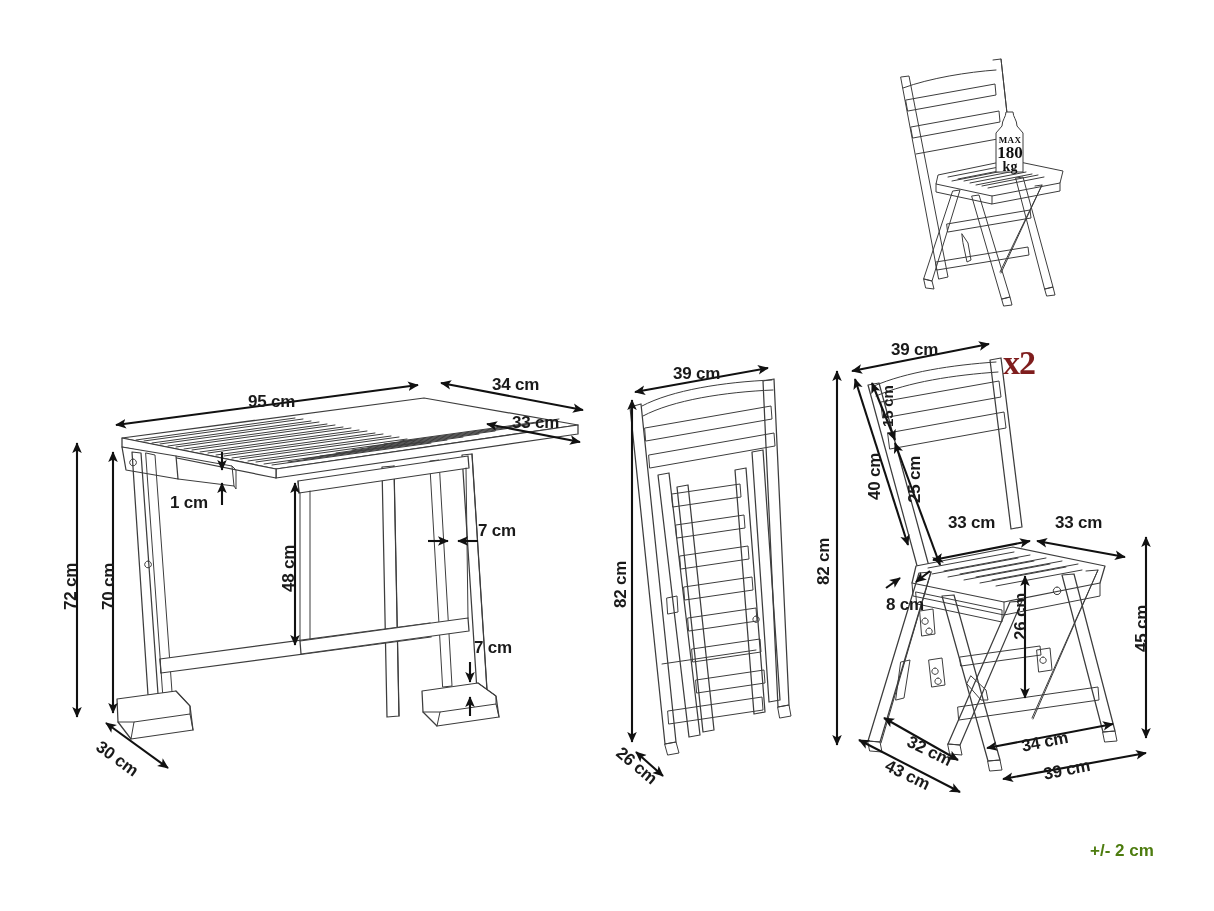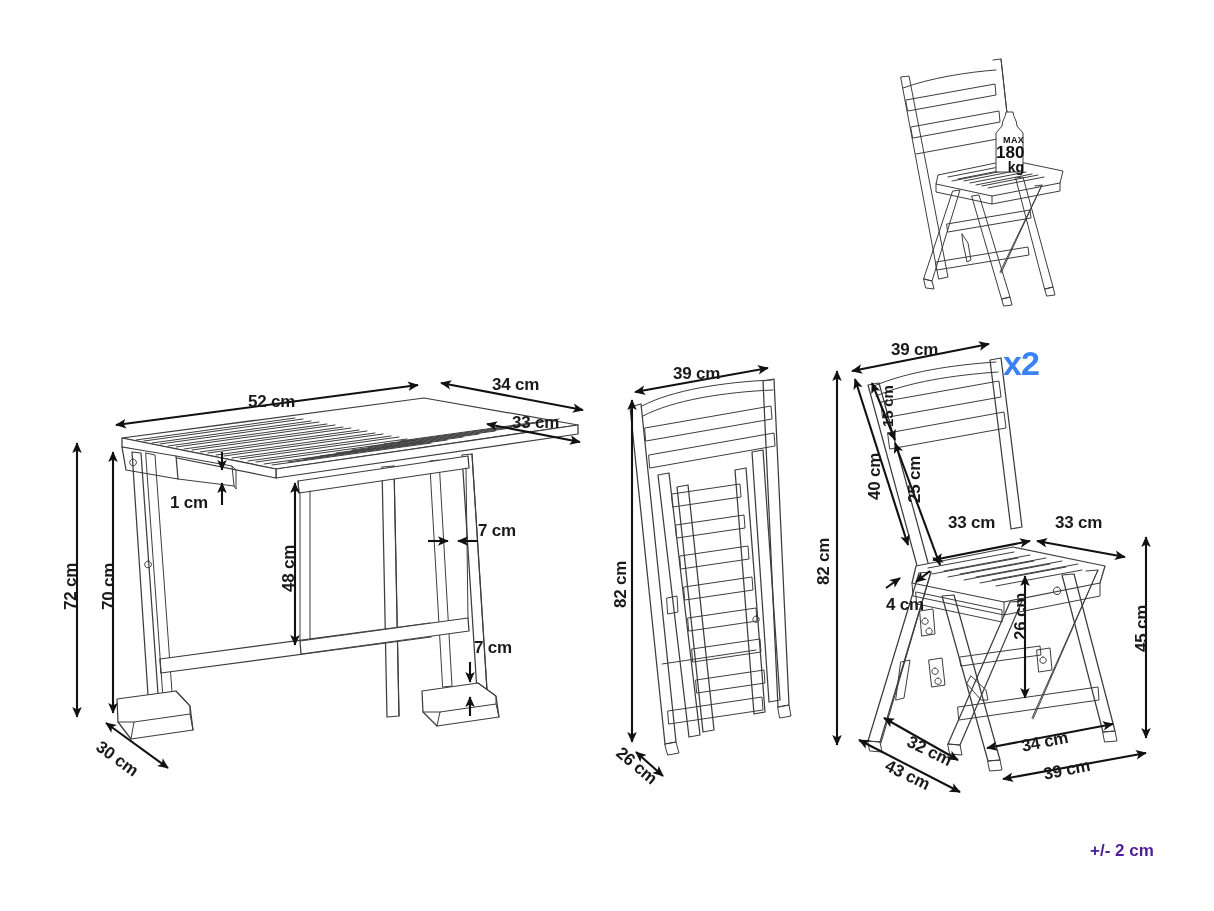--- a/index.html
+++ b/index.html
@@ -13,37 +13,37 @@
     font-family:"Liberation Sans",sans-serif;
     font-weight:bold;
     color:#1a1a1a;
     white-space:nowrap;
     line-height:1;
     letter-spacing:-0.2px;
   }
   .rot90{transform:rotate(-90deg);transform-origin:left top;}
   .x2label{
     position:absolute;
-    font-family:Liberation Sans, sans-serif;
+    font-family:Liberation Serif, serif;
     font-weight:bold;
-    color:#3b82f6;
+    color:#7f1d1d;
     font-size:34px;
     letter-spacing:-1px;
   }
   .tolerance{
     position:absolute;
     font-family:"Liberation Sans",sans-serif;
     font-weight:bold;
-    color:#4c1d95;
+    color:#4d7c0f;
     font-size:17px;
   }
   .wbadge{
     position:absolute;
-    text-align:right;
-    font-family:Liberation Sans, sans-serif;
+    text-align:center;
+    font-family:Liberation Serif, serif;
     font-weight:bold;
     color:#111;
     line-height:1;
   }
   .wbadge .wmax{font-size:9px;letter-spacing:0.3px;display:block;}
   .wbadge .wnum{font-size:17px;display:block;margin-top:-1px;}
   .wbadge .wkg{font-size:14px;display:block;margin-top:-1px;}
 </style>
 </head>
 <body>
@@ -318,21 +318,21 @@
       <line class="dim" x1="1146" y1="537" x2="1146" y2="738"></line>
       <line class="dim" x1="884" y1="718" x2="958" y2="760"></line>
       <line class="dim" x1="859" y1="740" x2="960" y2="792"></line>
       <line class="dim" x1="987" y1="748" x2="1113" y2="724"></line>
       <line class="dim" x1="1003" y1="779" x2="1146" y2="753"></line>
     </g>
 
   </svg>
 
   <div>
-    <div class="dimlabel" style="left:248px;top:393px;font-size:17px;">52 cm</div>
+    <div class="dimlabel" style="left:248px;top:393px;font-size:17px;">95 cm</div>
     <div class="dimlabel" style="left:492px;top:376px;font-size:17px;">34 cm</div>
     <div class="dimlabel" style="left:512px;top:414px;font-size:17px;">33 cm</div>
     <div class="dimlabel" style="left:170px;top:494px;font-size:17px;">1 cm</div>
     <div class="dimlabel rot90" style="left:62px;top:610px;font-size:17px;">72 cm</div>
     <div class="dimlabel rot90" style="left:100px;top:610px;font-size:17px;">70 cm</div>
     <div class="dimlabel rot90" style="left:280px;top:592px;font-size:17px;">48 cm</div>
     <div class="dimlabel" style="left:478px;top:522px;font-size:17px;">7 cm</div>
     <div class="dimlabel" style="left:474px;top:639px;font-size:17px;">7 cm</div>
     <div class="dimlabel" style="left:103px;top:738px;font-size:17px;transform:rotate(36deg);transform-origin:left top;">30 cm</div>
   </div>
@@ -343,21 +343,21 @@
     <div class="dimlabel" style="left:624px;top:744px;font-size:17px;transform:rotate(40deg);transform-origin:left top;">26 cm</div>
   </div>
 
   <div>
     <div class="dimlabel" style="left:891px;top:341px;font-size:17px;">39 cm</div>
     <div class="dimlabel rot90" style="left:880px;top:427px;font-size:15px;">15 cm</div>
     <div class="dimlabel rot90" style="left:866px;top:500px;font-size:17px;">40 cm</div>
     <div class="dimlabel rot90" style="left:906px;top:503px;font-size:17px;">25 cm</div>
     <div class="dimlabel" style="left:948px;top:514px;font-size:17px;">33 cm</div>
     <div class="dimlabel" style="left:1055px;top:514px;font-size:17px;">33 cm</div>
-    <div class="dimlabel" style="left:886px;top:596px;font-size:17px;">4 cm</div>
+    <div class="dimlabel" style="left:886px;top:596px;font-size:17px;">8 cm</div>
     <div class="dimlabel rot90" style="left:815px;top:585px;font-size:17px;">82 cm</div>
     <div class="dimlabel rot90" style="left:1012px;top:640px;font-size:17px;">26 cm</div>
     <div class="dimlabel rot90" style="left:1133px;top:652px;font-size:17px;">45 cm</div>
     <div class="dimlabel" style="left:912px;top:733px;font-size:17px;transform:rotate(26deg);transform-origin:left top;">32 cm</div>
     <div class="dimlabel" style="left:890px;top:757px;font-size:17px;transform:rotate(26deg);transform-origin:left top;">43 cm</div>
     <div class="dimlabel" style="left:1020px;top:738px;font-size:17px;transform:rotate(-11deg);transform-origin:left top;">34 cm</div>
     <div class="dimlabel" style="left:1042px;top:766px;font-size:17px;transform:rotate(-11deg);transform-origin:left top;">39 cm</div>
   </div>
 
   <div class="x2label" style="left:1003px;top:344px;">x2</div>

